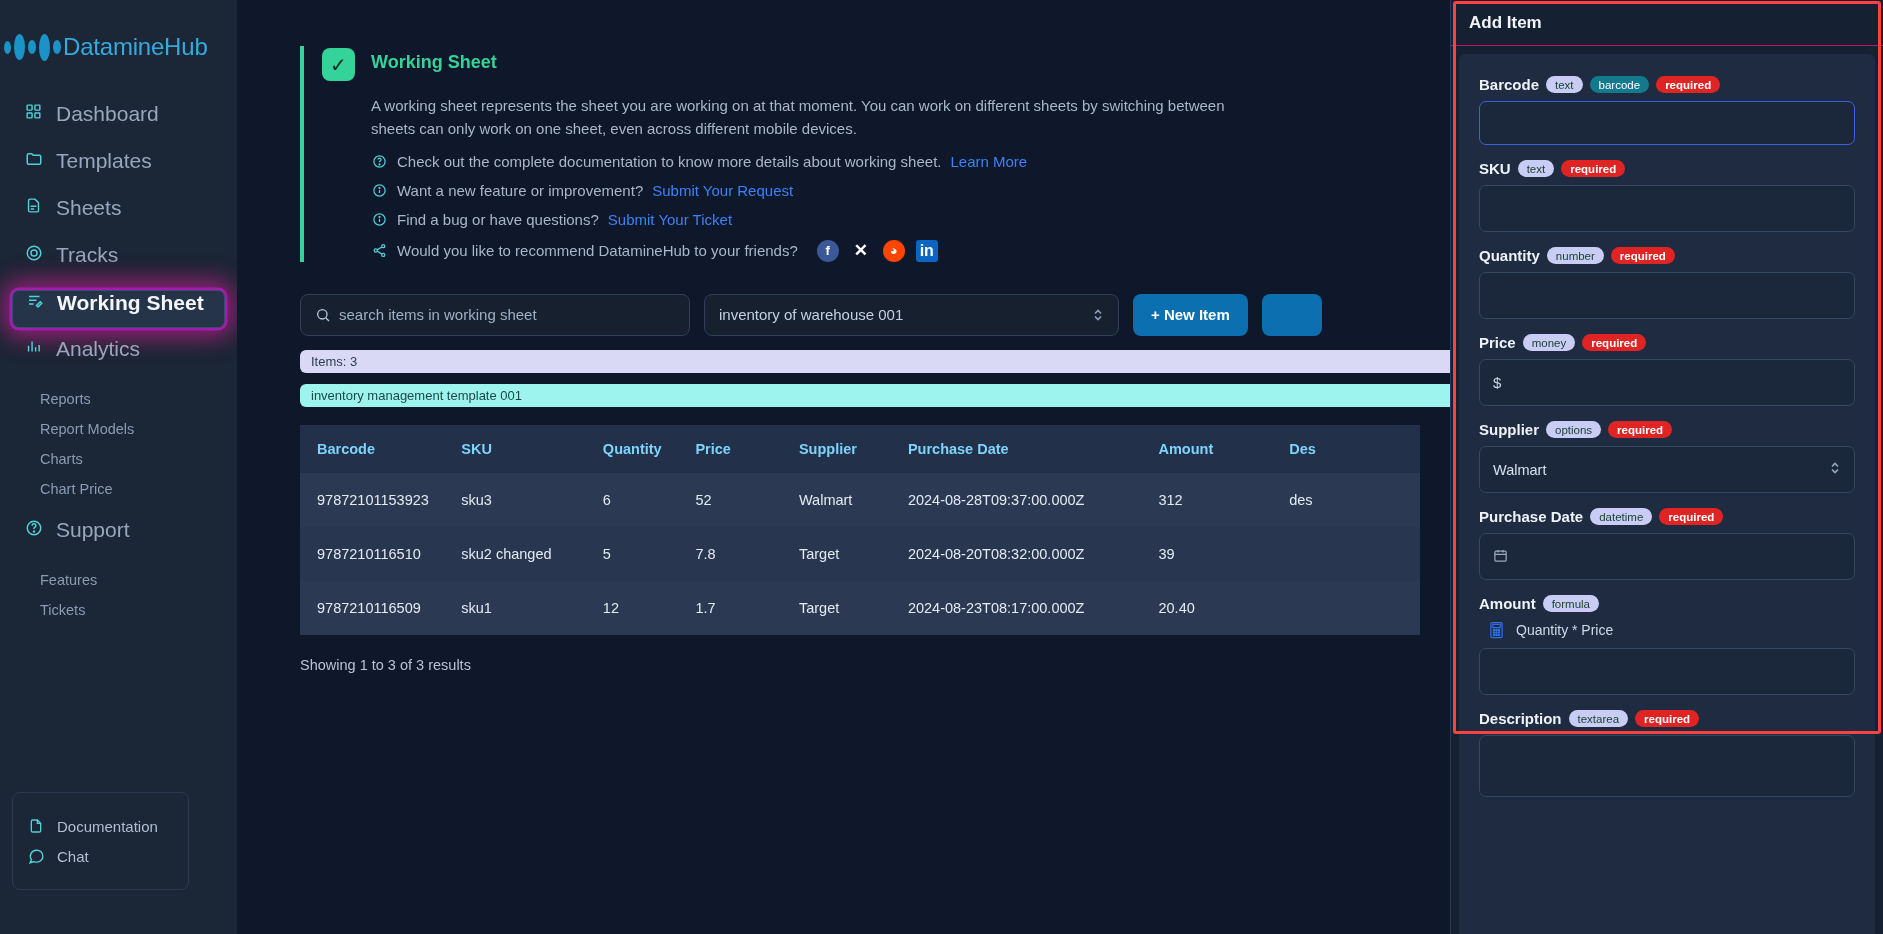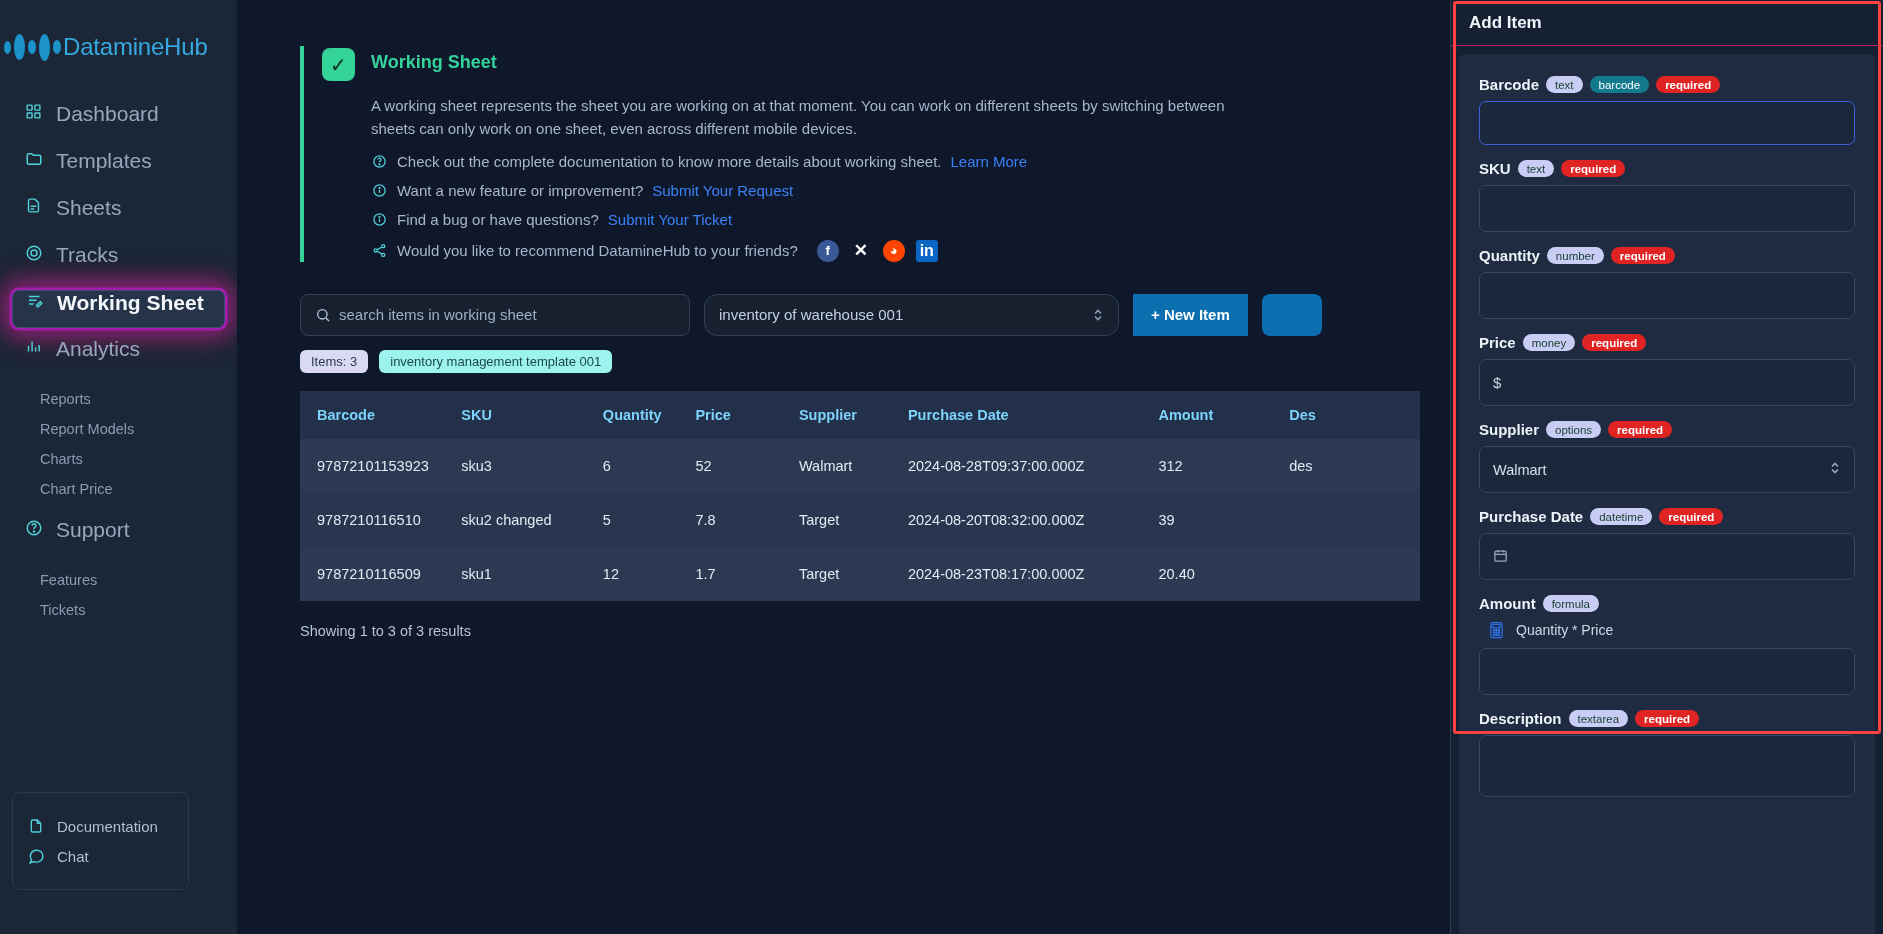--- a/index.html
+++ b/index.html
@@ -84,36 +84,36 @@
     width: 390px; height: 42px; border: 1px solid #30405a; border-radius: 8px;
     background: #16202f; display: flex; align-items: center; gap: 8px; padding: 0 14px;
   }
   .search-box .ico { color: #b9c6d8; flex: 0 0 16px; display: flex; }
   .search-box input {
     background: transparent; border: none; outline: none; color: #c4d0e0;
     font-size: 15px; width: 100%; font-family: "Liberation Sans", sans-serif;
   }
   .search-box input::placeholder { color: #9fb0c6; }
   .select-box {
-    width: 415px; height: 42px; border: 1px solid #30405a; border-radius: 13px;
+    width: 415px; height: 42px; border: 1px solid #30405a; border-radius: 8px;
     background: #16202f; display: flex; align-items: center; justify-content: space-between;
     padding: 0 14px; color: #c4d0e0; font-size: 15px; cursor: pointer;
   }
   .stepper { color: #8fa0b8; font-size: 11px; line-height: 1; display: flex; flex-direction: column; }
   .btn-primary {
-    height: 42px; padding: 0 18px; border-radius: 0; background: #0b6fb0;
+    height: 42px; padding: 0 18px; border-radius: 8px; background: #0b6fb0;
     color: #fff; font-size: 15px; font-weight: 600; border: none; cursor: pointer;
     display: flex; align-items: center; gap: 5px; font-family: "Liberation Sans", sans-serif;
   }
   .btn-primary2 {
     height: 42px; width: 60px; border-radius: 8px; background: #0b6fb0;
     border: none; cursor: pointer;
   }
 
-  .chips { display: flex; gap: 11px; margin: 14px 0 0 63px; }
+  .chips { display: flex; gap: 11px; margin: 14px 0 0 63px; flex-direction: column; }
   .chip { padding: 4px 11px; border-radius: 6px; font-size: 13px; font-weight: 500; }
   .chip-items { background: #d9d9f5; color: #2d3b4f; }
   .chip-tpl { background: #9df3ee; color: #1c4a46; }
 
   .table-wrap { margin: 18px 0 0 63px; width: 1120px; }
   table { border-collapse: collapse; width: 1120px; }
   thead th {
     text-align: left; color: #7dd3fc; font-size: 14.5px; font-weight: 600;
     padding: 16px 0 16px 0; background: #223149;
   }

